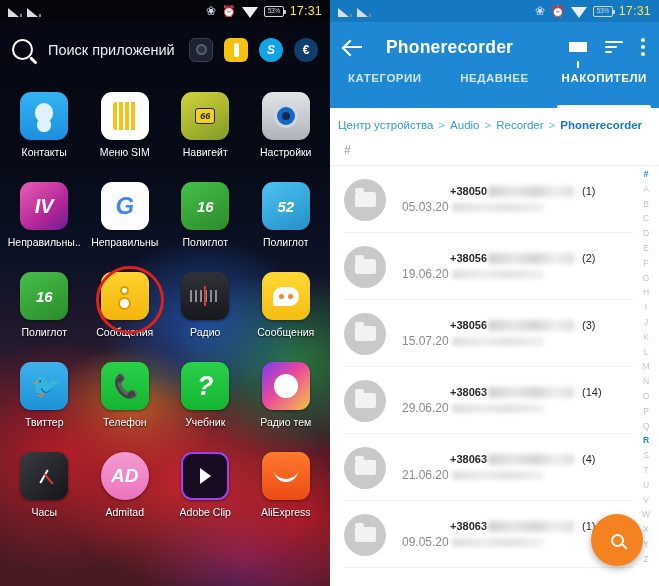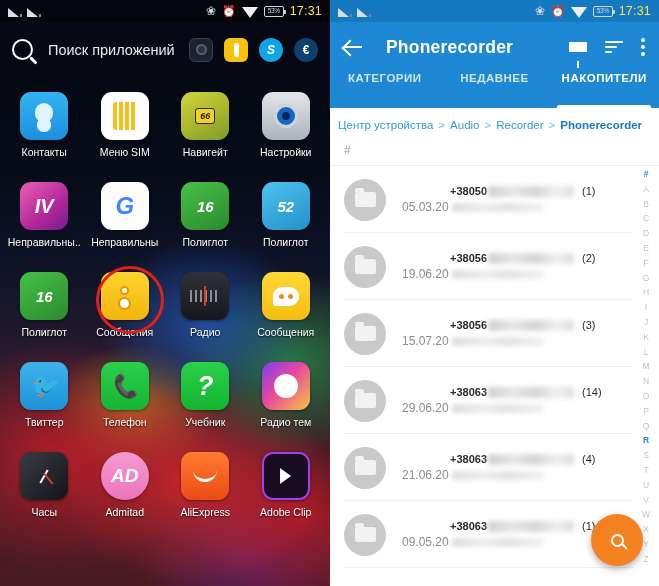--- a/index.html
+++ b/index.html
@@ -382,30 +382,30 @@
           </div>
           <div class="app-lb">Часы</div>
         </div>
         <div class="app">
           <div class="app-ic ic-admitad">
             <i>AD</i>
           </div>
           <div class="app-lb">Admitad</div>
         </div>
         <div class="app">
+          <div class="app-ic ic-adobe">
+            <i></i>
+          </div>
+          <div class="app-lb">Adobe Clip</div>
+        </div>
+        <div class="app">
           <div class="app-ic ic-ali">
             <i></i>
           </div>
           <div class="app-lb">AliExpress</div>
-        </div>
-        <div class="app">
-          <div class="app-ic ic-adobe">
-            <i></i>
-          </div>
-          <div class="app-lb">Adobe Clip</div>
         </div>
       </div>
 
     <div class="red-circle"></div>
   </div>
 
   <div class="right">
 
     <div class="r-statusbar">
       <div class="sb-left">

